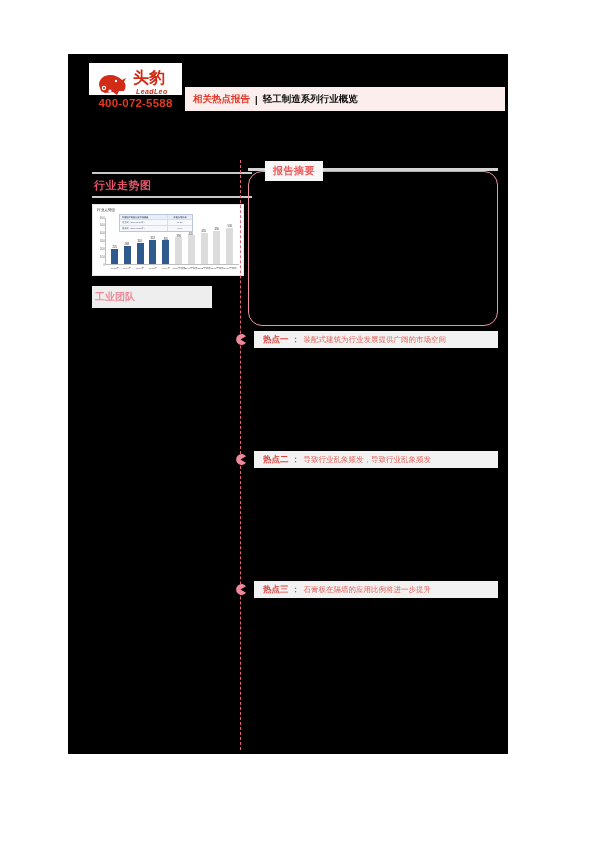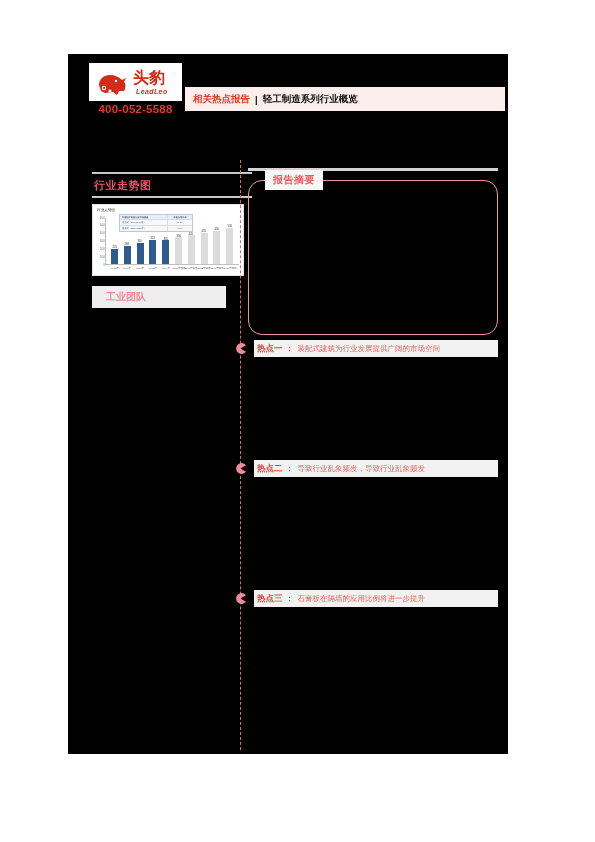--- a/index.html
+++ b/index.html
@@ -29,21 +29,21 @@
     background: #000000;
   }
 
   
   #logo-block {
     position: absolute;
     left: 21px; top: 9px;
     width: 100px;
   }
   #logo-card {
-    width: 93px; height: 38px;
+    width: 93px; height: 32px;
     background: #ffffff;
     position: relative;
     overflow: hidden;
   }
   #logo-mark {
     position: absolute;
     left: 6px; top: 6px;
     width: 34px; height: 30px;
   }
   #logo-cn {
@@ -215,25 +215,25 @@
     color: #666;
     width: 14px;
     text-align: center;
     transform: scale(1.2);
     transform-origin: center top;
     white-space: nowrap;
   }
 
   #team-box {
     margin-top: 10px;
-    width: 134px; height: 22px;
+    width: 120px; height: 22px;
     background: #eeeeee;
     display: flex;
     align-items: center;
-    padding-left: 14px;
+    padding-left: 3px;
     box-sizing: border-box;
   }
   #team-label {
     font-size: 10px;
     color: #f08a96;
     font-weight: bold;
     font-family: "DejaVu Sans", sans-serif;
   }
 
   #left-col-2 {
@@ -255,21 +255,20 @@
     position: absolute;
     left: 180px; top: 114px;
     width: 252px;
   }
   #top-rule {
     width: 250px; height: 3px;
     background: #d4d4d4;
   }
   #summary-wrap {
     position: relative;
-    margin-top: 9px;
     width: 286px;
     height: 160px;
   }
   #summary-box {
     position: absolute;
     left: 0; top: 0;
     width: 250px; height: 155px;
     border: 1px solid #ef93a4;
     border-radius: 14px;
     box-sizing: border-box;
@@ -296,21 +295,21 @@
   .hot-marker {
     position: absolute;
     left: -13px;
     width: 11px; height: 11px;
   }
   .hot-bar {
     width: 244px; height: 17px;
     background: #f2f2f2;
     display: flex;
     align-items: center;
-    padding-left: 3px;
+    padding-left: 9px;
     box-sizing: border-box;
     margin-left: 6px;
   }
   .hot-key {
     font-size: 8.5px;
     font-weight: bold;
     color: #d9453f;
     font-family: "DejaVu Sans", sans-serif;
     white-space: nowrap;
   }
@@ -341,21 +340,21 @@
         <svg id="logo-mark" viewBox="0 0 34 30">
           <path d="M4 16 C4 10, 9 6, 15 6 C20 6, 24 8, 27 11 L31 9 L29 13 C31 15, 31 19, 29 22 L24 22 L22 26 L18 23 L10 24 L6 22 Z" fill="#d22b17"></path>
           <circle cx="9" cy="19" r="2.2" fill="#ffffff"></circle>
           <circle cx="9" cy="19" r="1.1" fill="#d22b17"></circle>
           <circle cx="15" cy="22" r="1.6" fill="#ffffff"></circle>
           <circle cx="21" cy="12" r="1.2" fill="#ffffff"></circle>
         </svg>
         <div id="logo-cn">头豹</div>
         <div id="logo-en">LeadLeo</div>
       </div>
-      <div id="logo-phone">400-052-5588</div>
+      <div id="logo-phone">400-072-5588</div>
     </div>
 
     <div id="header-banner">
       <span class="hb-brand">相关热点报告</span>
       <span class="hb-sep">|</span>
       <span class="hb-title">轻工制造系列行业概览</span>
     </div>
 
     <div id="left-col">
       <div class="sec-rule"></div>

